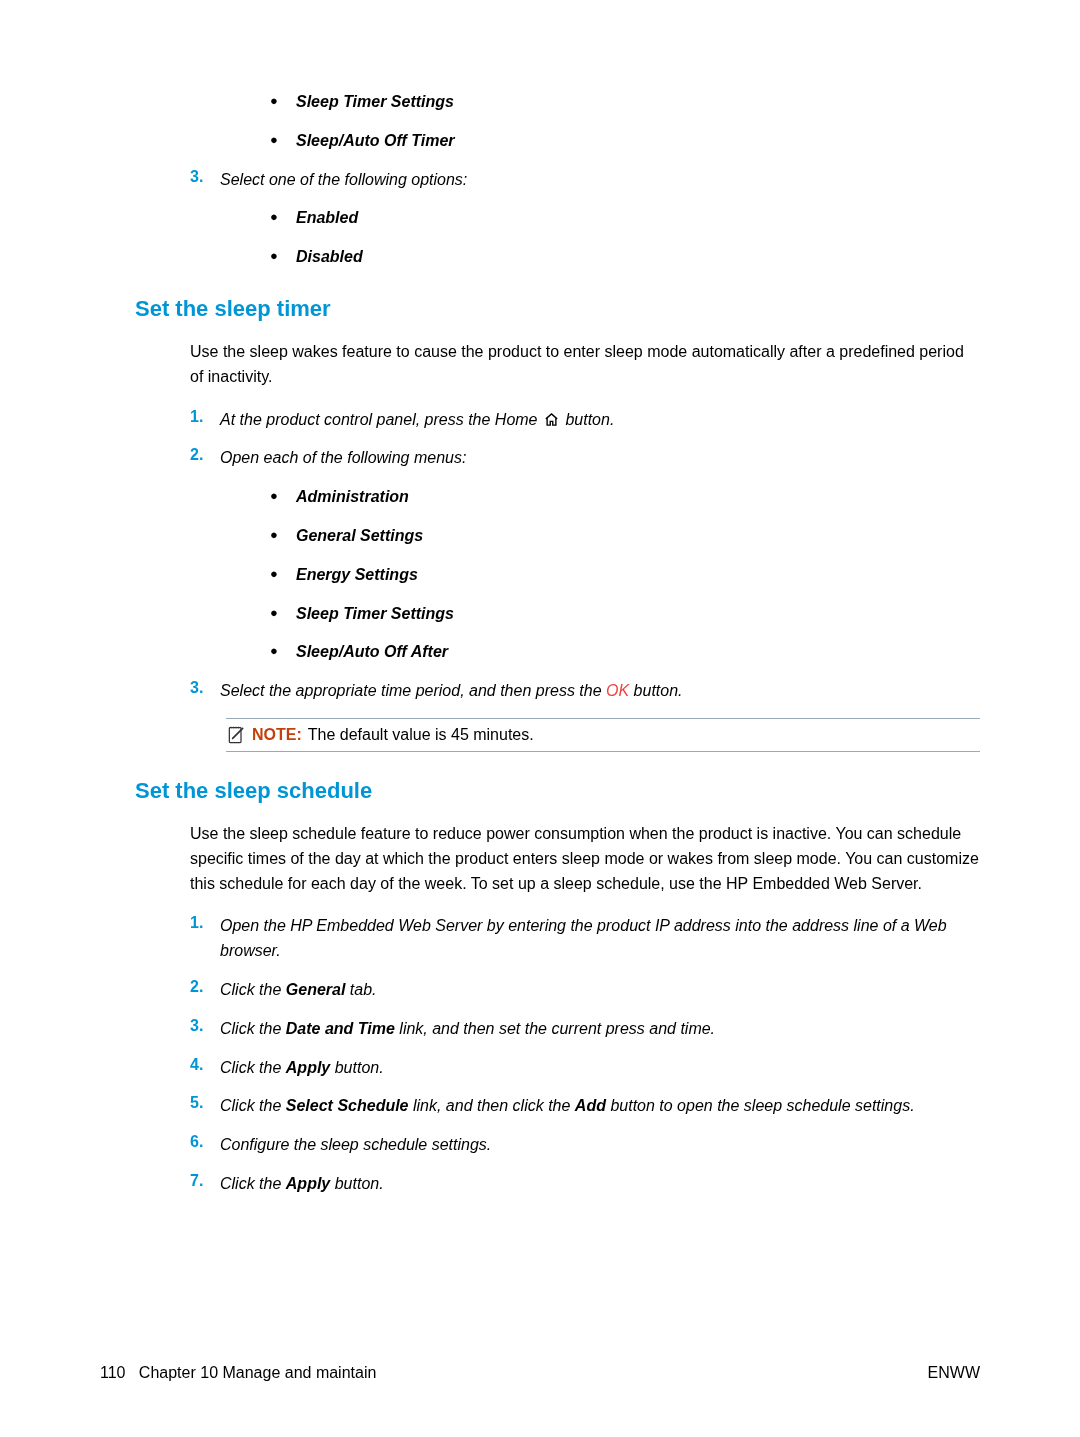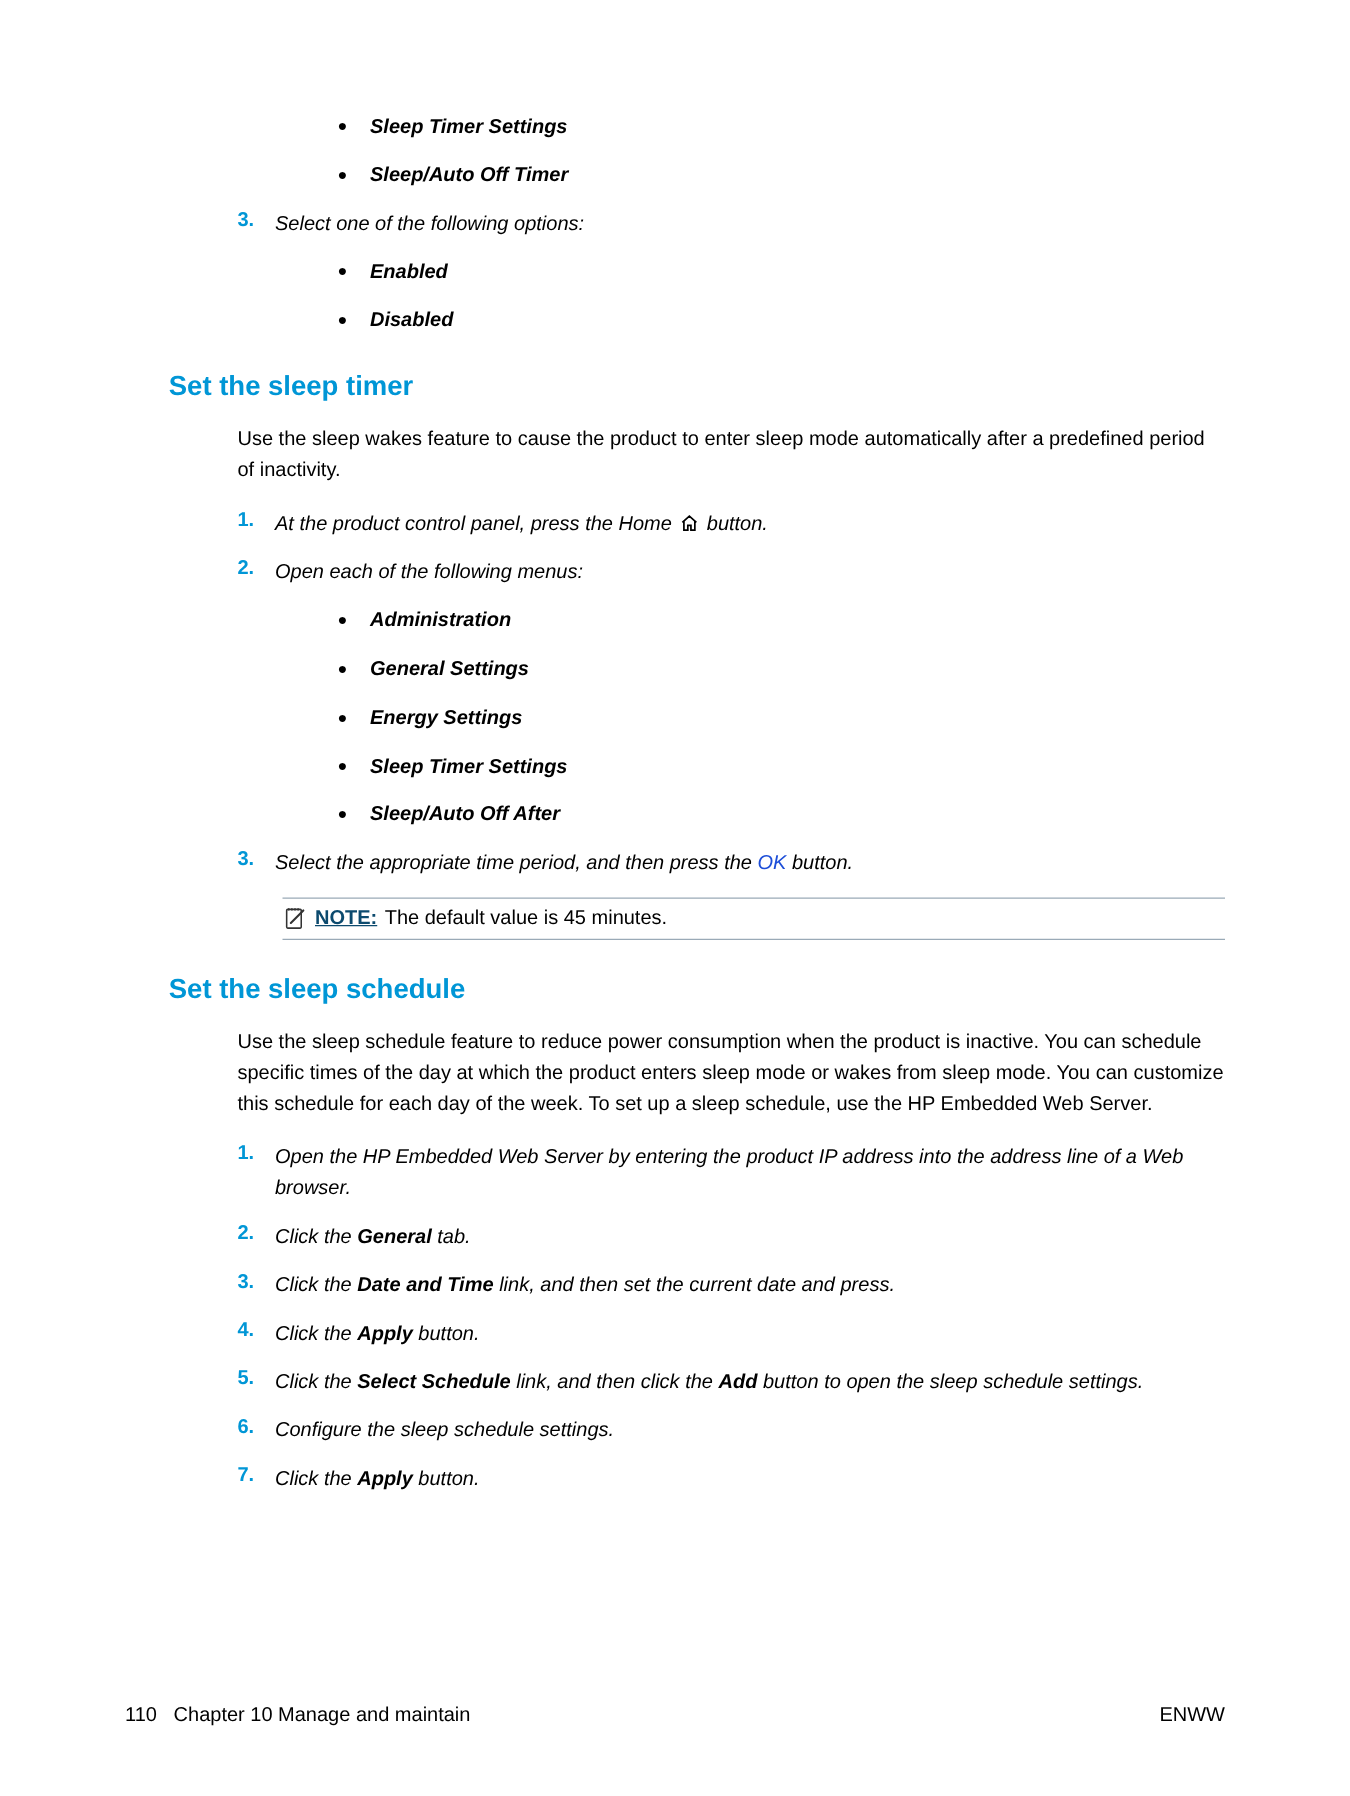--- a/index.html
+++ b/index.html
@@ -33,22 +33,22 @@
   .para { line-height: 1.55; margin-bottom: 18px; }
   .note-box {
     border-top: 1px solid #9aaab7;
     border-bottom: 1px solid #9aaab7;
     padding: 6px 0;
     margin: 8px 0 10px 36px;
     display: flex;
     align-items: center;
   }
   .note-icon { margin-right: 6px; }
-  .note-label { color: #0c4a6e; font-weight: bold; margin-right: 6px; text-decoration: underline; }
-  .ok-link { color: #1d4ed8; }
+  .note-label { color: #c2410c; font-weight: bold; margin-right: 6px; }
+  .ok-link { color: #ef4444; }
   .home-icon { vertical-align: -2px; margin: 0 2px; }
   .footer {
     position: absolute;
     left: 100px;
     right: 100px;
     bottom: 55px;
     display: flex;
     justify-content: space-between;
     font-size: 16px;
   }
@@ -154,21 +154,21 @@
         <div class="num-row">
           <div class="num">1.</div>
           <div class="txt"><span>Open the HP Embedded Web Server by entering the product IP address into the address line of a Web browser.</span></div>
         </div>
         <div class="num-row">
           <div class="num">2.</div>
           <div class="txt"><span>Click the </span><span class="bold">General</span><span> tab.</span></div>
         </div>
         <div class="num-row">
           <div class="num">3.</div>
-          <div class="txt"><span>Click the </span><span class="bold">Date and Time</span><span> link, and then set the current date and press.</span></div>
+          <div class="txt"><span>Click the </span><span class="bold">Date and Time</span><span> link, and then set the current press and time.</span></div>
         </div>
         <div class="num-row">
           <div class="num">4.</div>
           <div class="txt"><span>Click the </span><span class="bold">Apply</span><span> button.</span></div>
         </div>
         <div class="num-row">
           <div class="num">5.</div>
           <div class="txt"><span>Click the </span><span class="bold">Select Schedule</span><span> link, and then click the </span><span class="bold">Add</span><span> button to open the sleep schedule settings.</span></div>
         </div>
         <div class="num-row">

